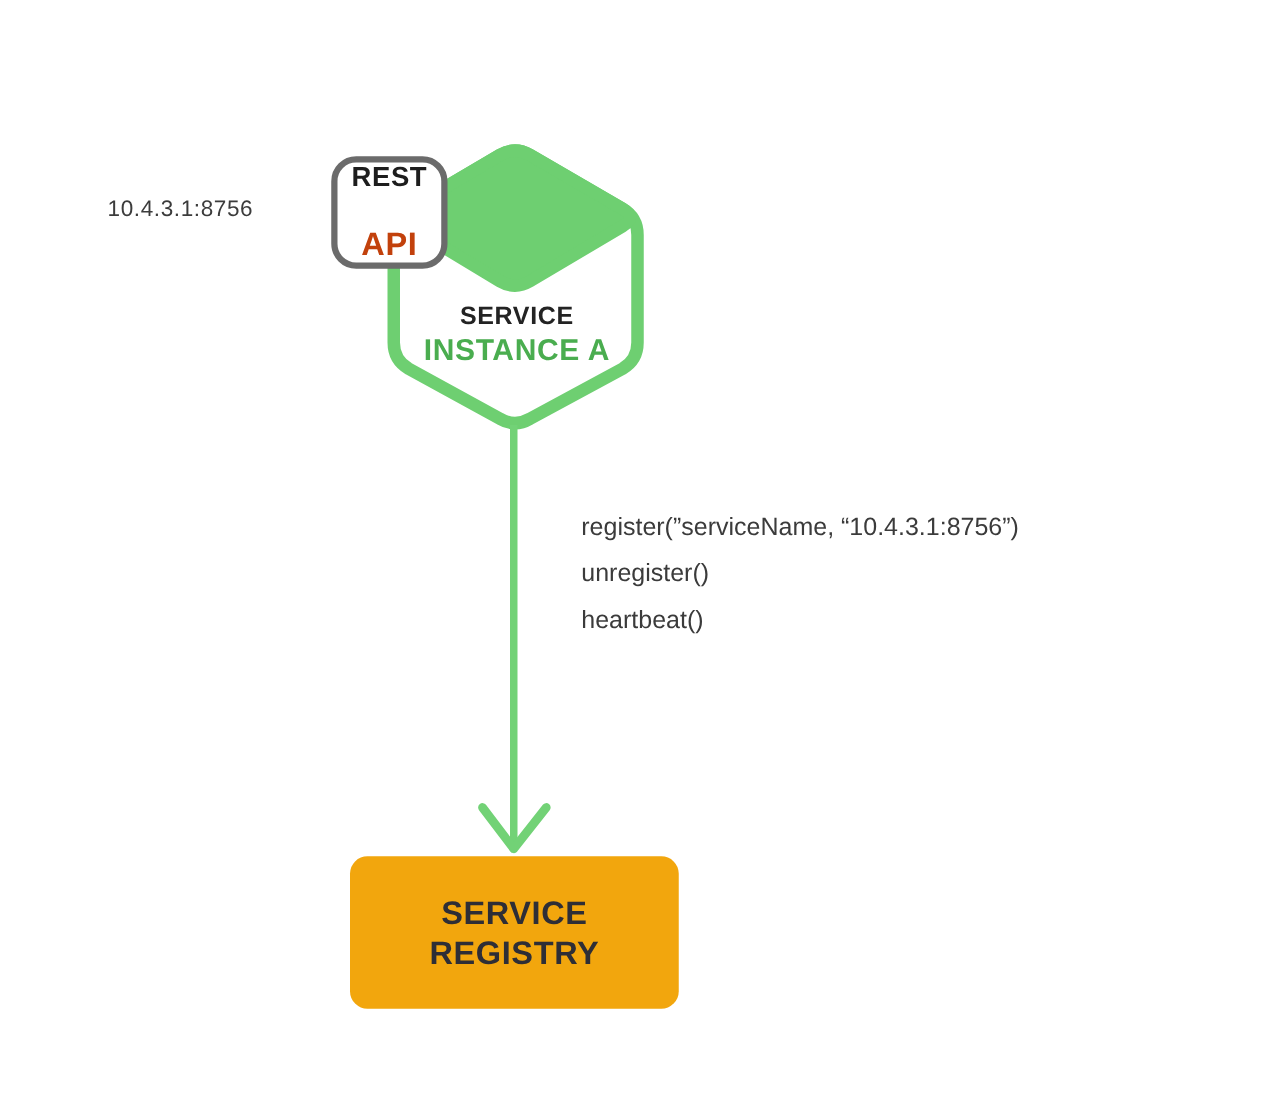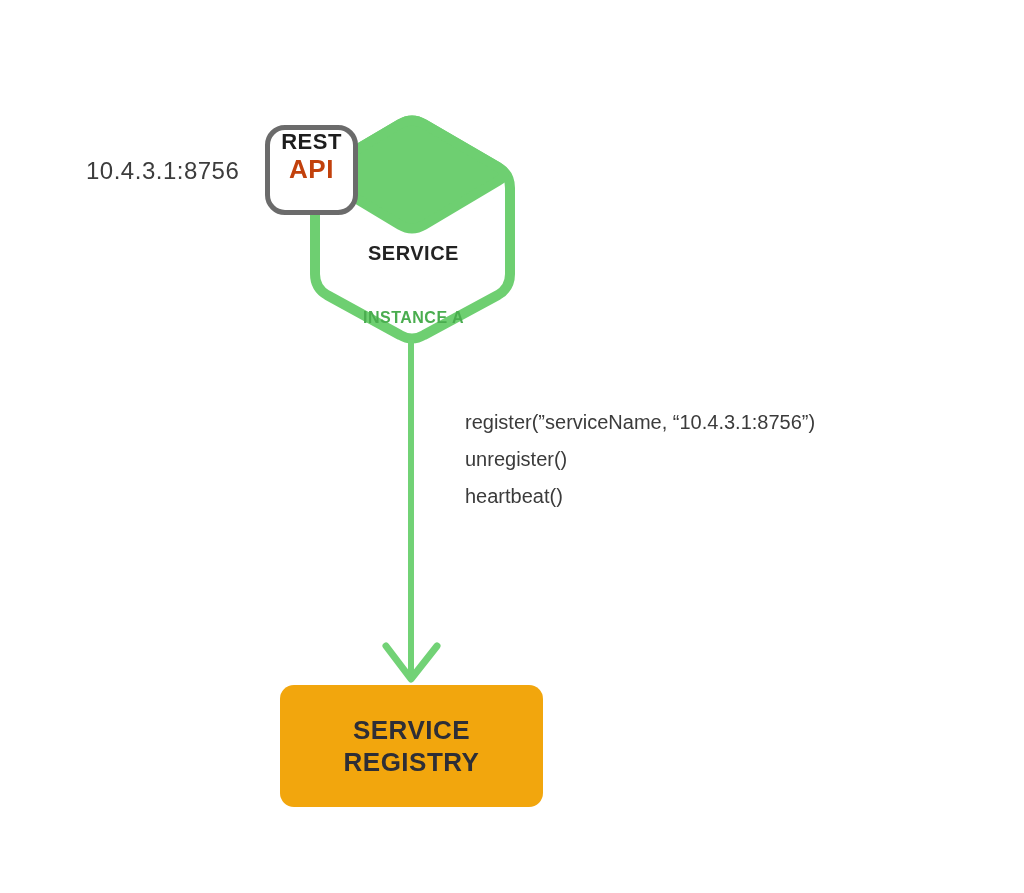--- a/index.html
+++ b/index.html
@@ -18,41 +18,41 @@
   .shapes-svg {
     position: absolute;
     left: 0;
     top: 0;
     z-index: 1;
   }
   .ip-label {
     position: absolute;
     left: 86px;
     top: 157px;
-    font-size: 24px;
+    font-size: 18px;
     color: #3c3c3c;
     letter-spacing: 0.5px;
     z-index: 2;
     white-space: nowrap;
   }
   .rest-badge {
     position: absolute;
     left: 265px;
     top: 125px;
     width: 93px;
     height: 90px;
     box-sizing: border-box;
     background: #ffffff;
     border: 5px solid #6b6b6b;
     border-radius: 20px;
     z-index: 3;
     display: flex;
     flex-direction: column;
     align-items: center;
-    justify-content: flex-start;
+    justify-content: space-between;
     line-height: 1.12;
   }
   .rest-badge .badge-line1 {
     font-size: 22px;
     font-weight: bold;
     color: #1d1d1d;
     letter-spacing: 0.5px;
   }
   .rest-badge .badge-line2 {
     font-size: 26px;
@@ -69,25 +69,24 @@
     z-index: 2;
     line-height: 27px;
   }
   .instance-label .inst-line1 {
     font-size: 20px;
     font-weight: bold;
     color: #232323;
     letter-spacing: 0.5px;
   }
   .instance-label .inst-line2 {
-    font-size: 16px;
+    font-size: 24px;
     font-weight: bold;
     color: #4aad4f;
     letter-spacing: 0.5px;
-    margin-top: 37px;
   }
   .api-calls {
     position: absolute;
     left: 465px;
     top: 404px;
     z-index: 2;
     font-size: 20px;
     color: #3b3b3b;
     line-height: 37px;
     white-space: nowrap;

